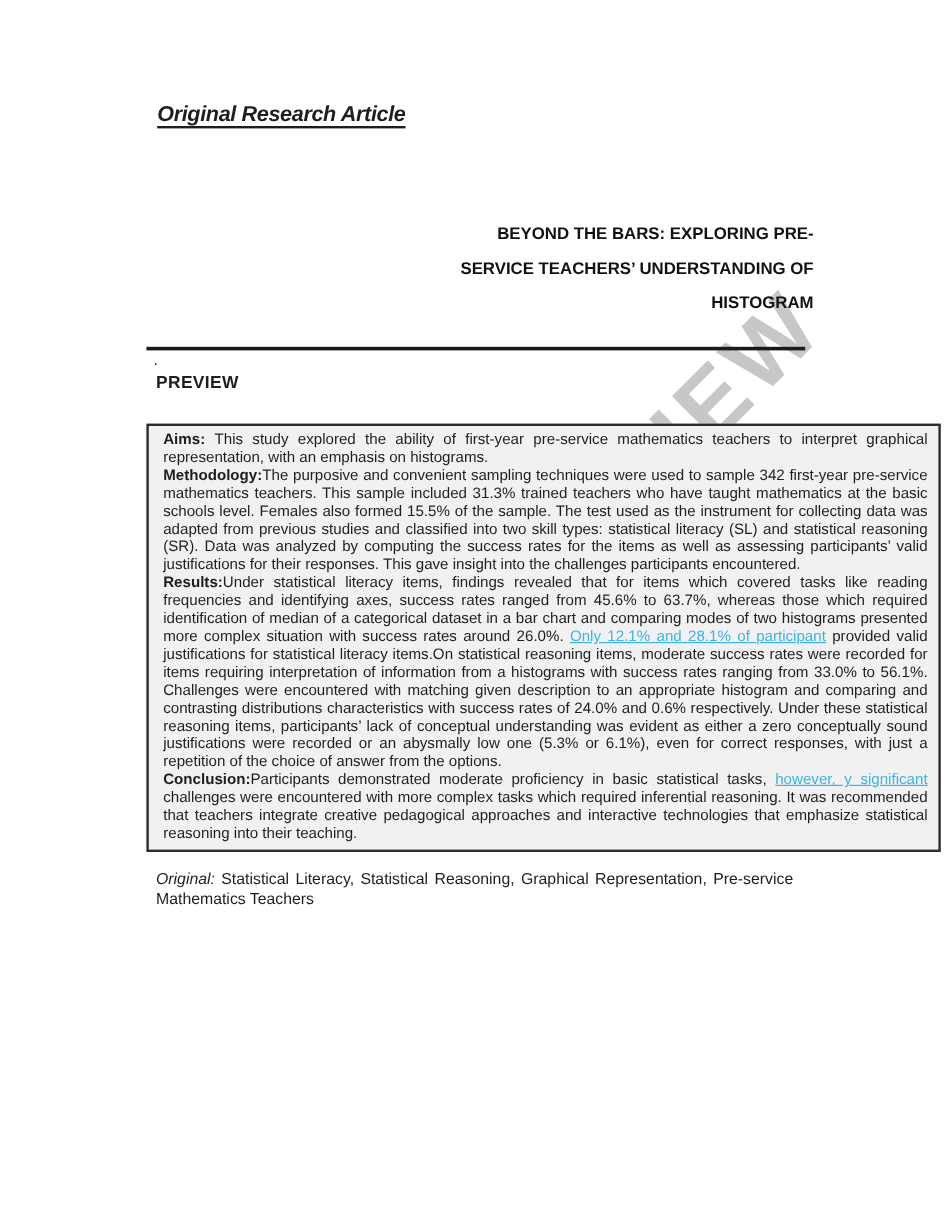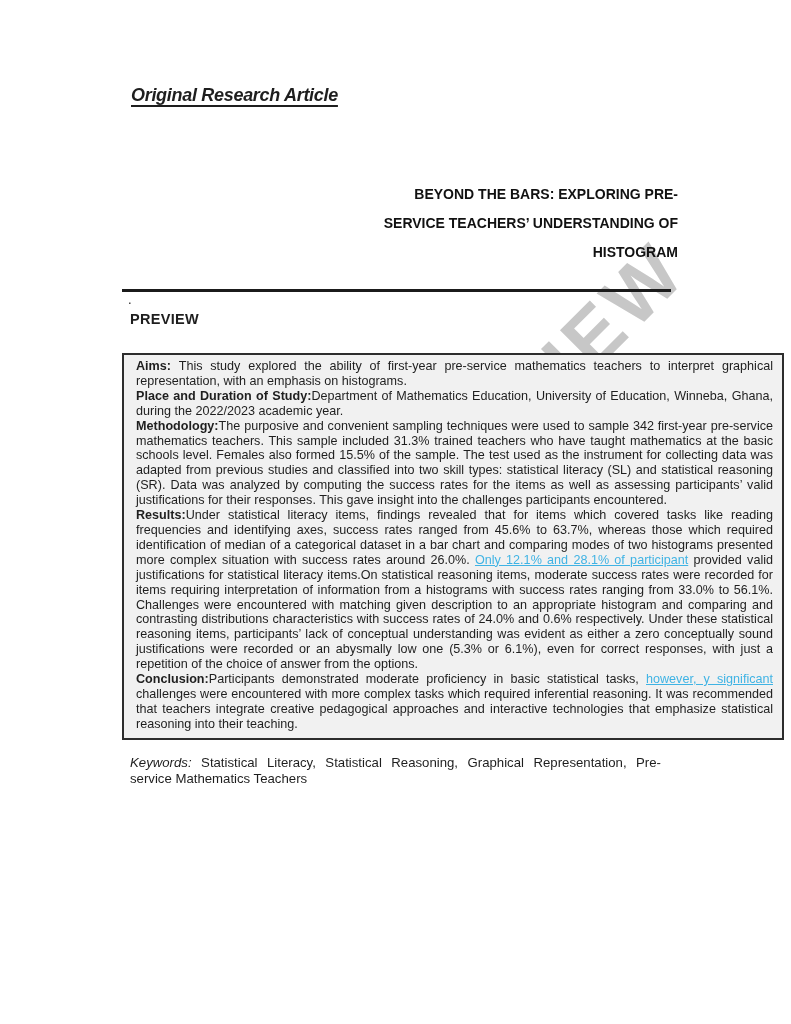--- a/index.html
+++ b/index.html
@@ -73,22 +73,21 @@
 
   <div class="rule"></div>
 
   <div class="dot">.</div>
 
   <div class="abstract-heading">PREVIEW</div>
 
   <div class="lower">
     <div class="abstract-box" id="abstract-box">
         <p class="abs-par"><span class="seg-bold">Aims: </span><span class="seg-normal">This study explored the ability of first-year pre-service mathematics teachers to interpret graphical representation, with an emphasis on histograms.</span></p>
-        <p class="abs-par"><span class="seg-bold">Place and Duration of Study:</span><span class="seg-normal">Department of Mathematics Education, University of Education, Winneba, Ghana, during the 2022/2023 academic year.</span></p>
         <p class="abs-par"><span class="seg-bold">Methodology:</span><span class="seg-normal">The purposive and convenient sampling techniques were used to sample 342 first-year pre-service mathematics teachers. This sample included 31.3% trained teachers who have taught mathematics at the basic schools level. Females also formed 15.5% of the sample. The test used as the instrument for collecting data was adapted from previous studies and classified into two skill types: statistical literacy (SL) and statistical reasoning (SR). Data was analyzed by computing the success rates for the items as well as assessing participants’ valid justifications for their responses. This gave insight into the challenges participants encountered.</span></p>
         <p class="abs-par"><span class="seg-bold">Results:</span><span class="seg-normal">Under statistical literacy items, findings revealed that for items which covered tasks like reading frequencies and identifying axes, success rates ranged from 45.6% to 63.7%, whereas those which required identification of median of a categorical dataset in a bar chart and comparing modes of two histograms presented more complex situation with success rates around 26.0%. </span><span class="seg-highlight">Only 12.1% and 28.1% of participant</span><span class="seg-normal"> provided valid justifications for statistical literacy items.On statistical reasoning items, moderate success rates were recorded for items requiring interpretation of information from a histograms with success rates ranging from 33.0% to 56.1%. Challenges were encountered with matching given description to an appropriate histogram and comparing and contrasting distributions characteristics with success rates of 24.0% and 0.6% respectively. Under these statistical reasoning items, participants’ lack of conceptual understanding was evident as either a zero conceptually sound justifications were recorded or an abysmally low one (5.3% or 6.1%), even for correct responses, with just a repetition of the choice of answer from the options.</span></p>
         <p class="abs-par"><span class="seg-bold">Conclusion:</span><span class="seg-normal">Participants demonstrated moderate proficiency in basic statistical tasks, </span><span class="seg-highlight">however, y significant</span><span class="seg-normal"> challenges were encountered with more complex tasks which required inferential reasoning. It was recommended that teachers integrate creative pedagogical approaches and interactive technologies that emphasize statistical reasoning into their teaching.</span></p>
       </div>
 
-    <p class="keywords"><span class="kw-label">Keywords:</span><span> Statistical Literacy, Statistical Reasoning, Graphical Representation, Pre-service Mathematics Teachers</span></p>
+    <p class="keywords"><span class="kw-label">Original:</span><span> Statistical Literacy, Statistical Reasoning, Graphical Representation, Pre-service Mathematics Teachers</span></p>
   </div>
 
 </div>
 
 </body></html>

